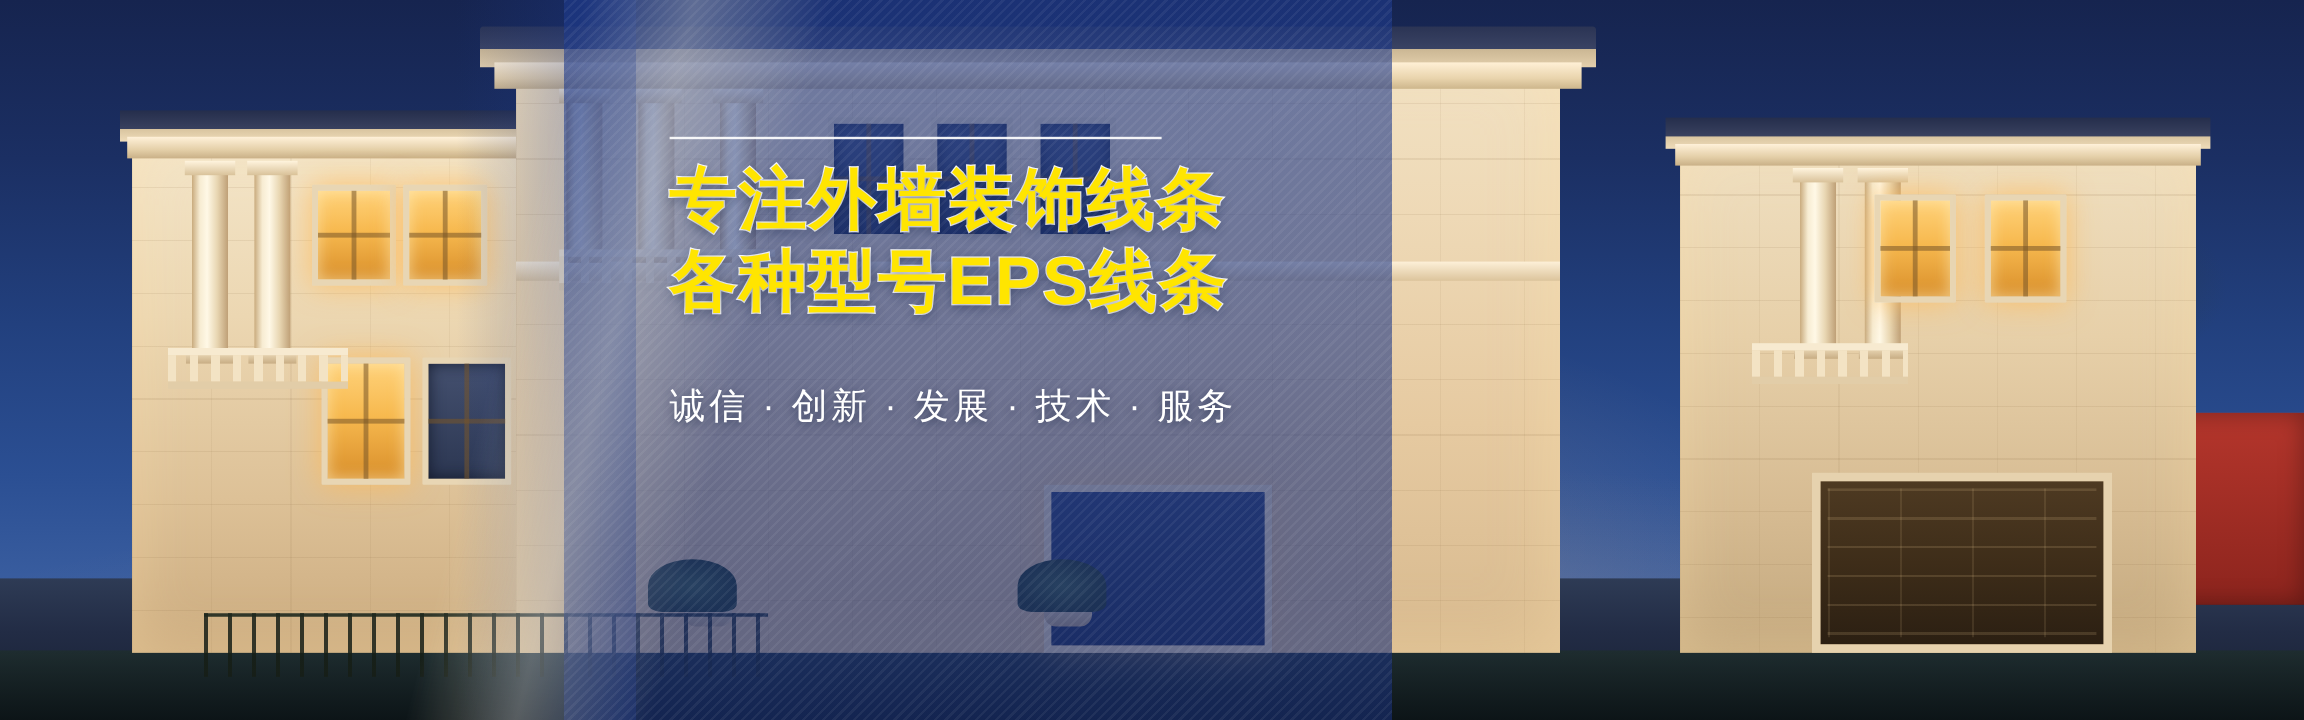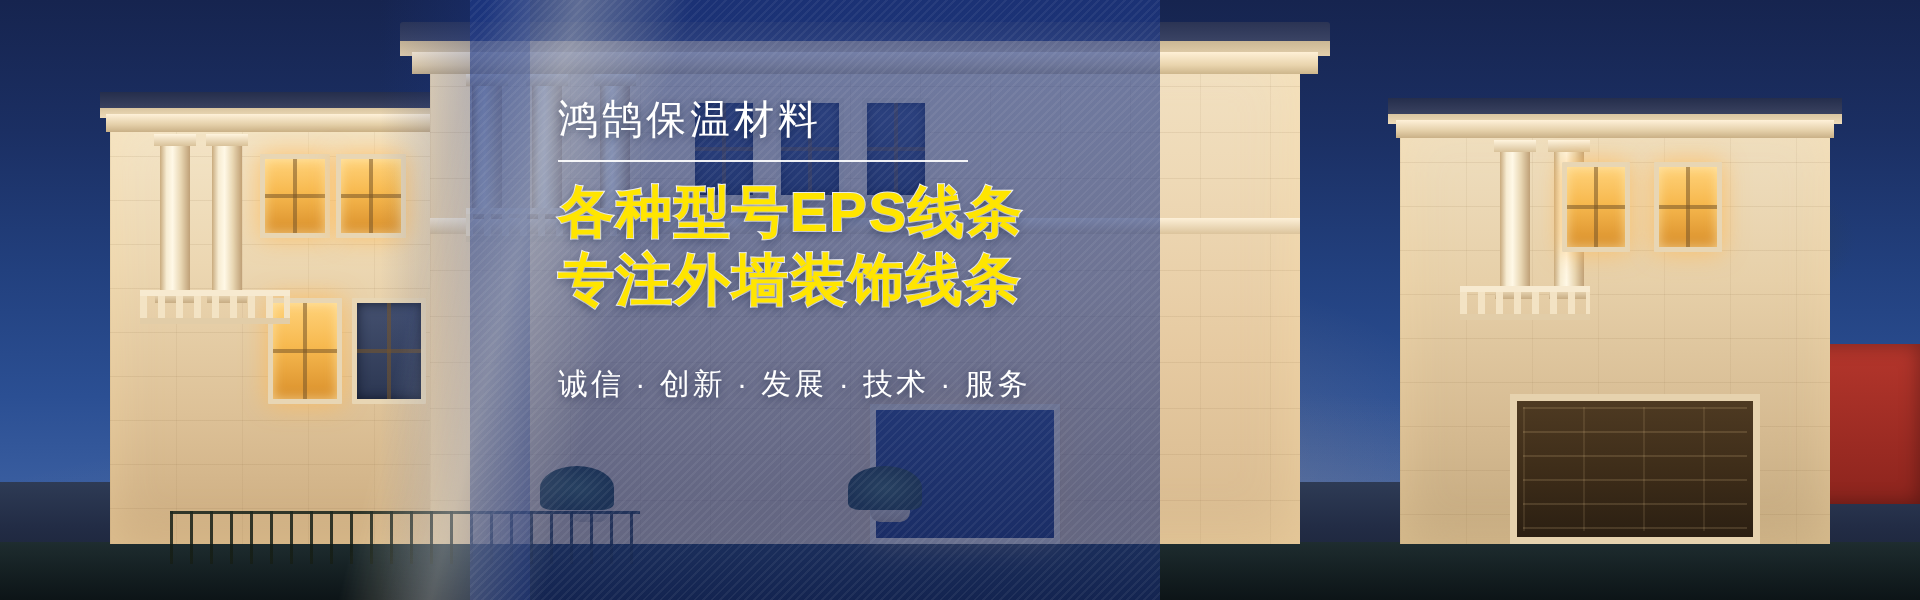--- a/index.html
+++ b/index.html
@@ -484,20 +484,19 @@
     <div class="hedge" style="left:748px;"></div>
   </div>
 
   <div class="fence"></div>
 
   <div class="overlay-left-fade"></div>
   <div class="overlay-panel"></div>
   <div class="beam"></div>
 
   <div class="text-block">
-    <div class="brand">鸿鹄保温材料</div>
     <div class="rule"></div>
+    <div class="headline">专注外墙装饰线条</div>
     <div class="headline">各种型号EPS线条</div>
-    <div class="headline">专注外墙装饰线条</div>
     <div class="tagline">诚信 · 创新 · 发展 · 技术 · 服务</div>
   </div>
 
 </div>
 
 </body></html>

